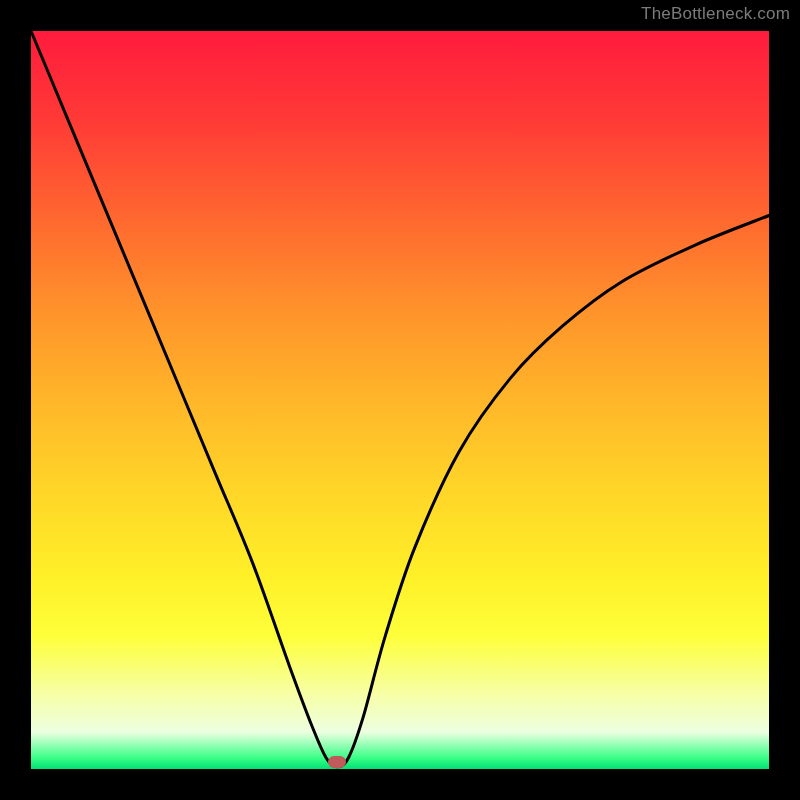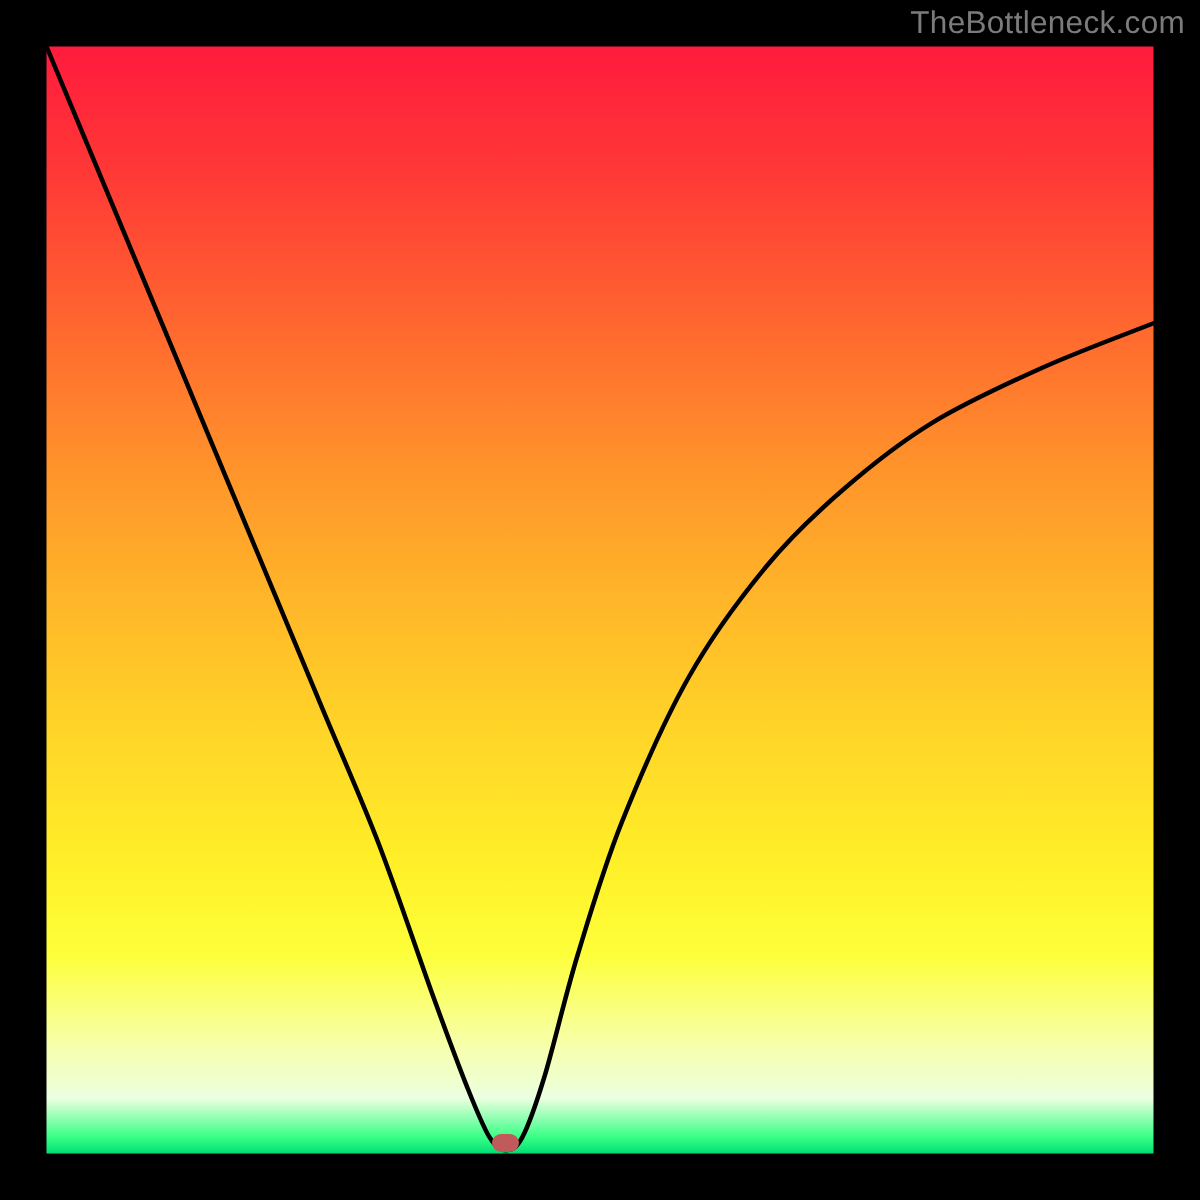--- a/index.html
+++ b/index.html
@@ -52,21 +52,21 @@
     width: 18px;
     height: 12px;
     border-radius: 6px;
     background: #c15a5a;
   }
   .watermark {
     position: absolute;
     top: 4px;
     right: 10px;
     font-family: Arial, Helvetica, sans-serif;
-    font-size: 21px;
+    font-size: 17px;
     color: #7b7b7b;
     letter-spacing: 0.2px;
   }
 </style>
 </head>
 <body>
 
 <div class="frame">
   <div class="plot"></div>
 

